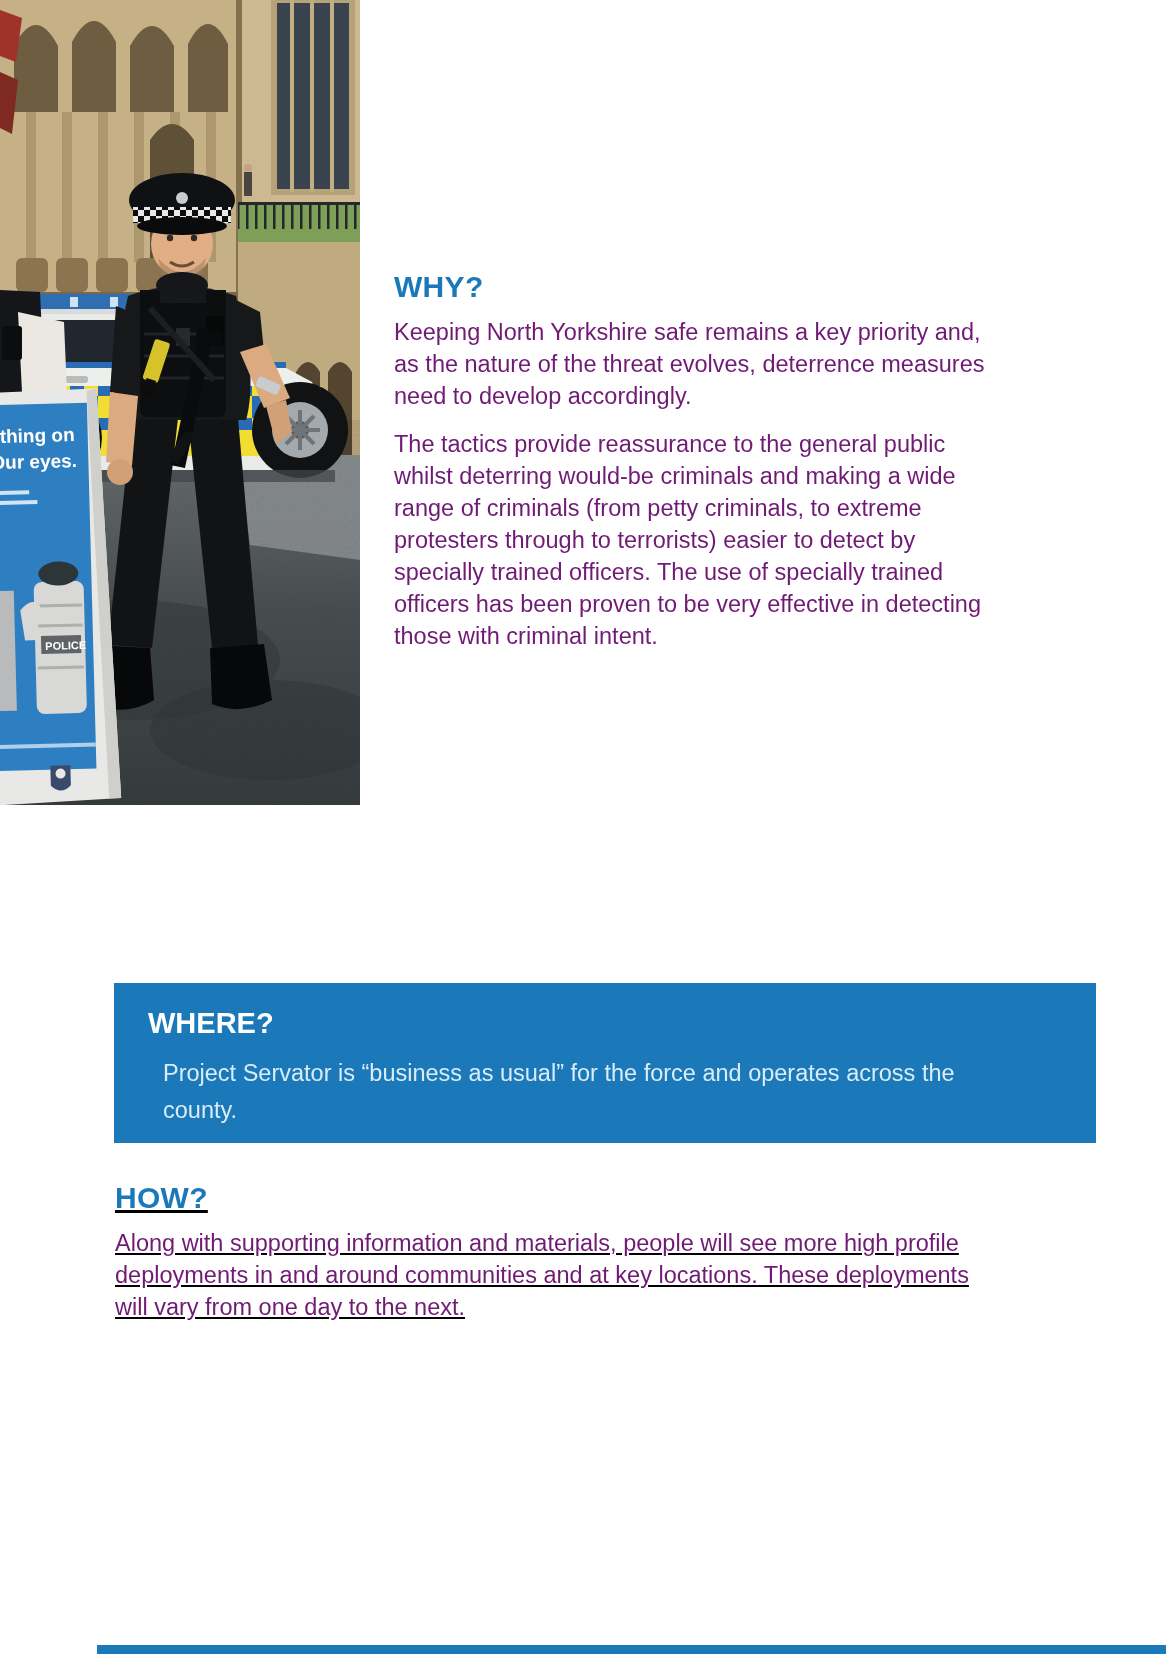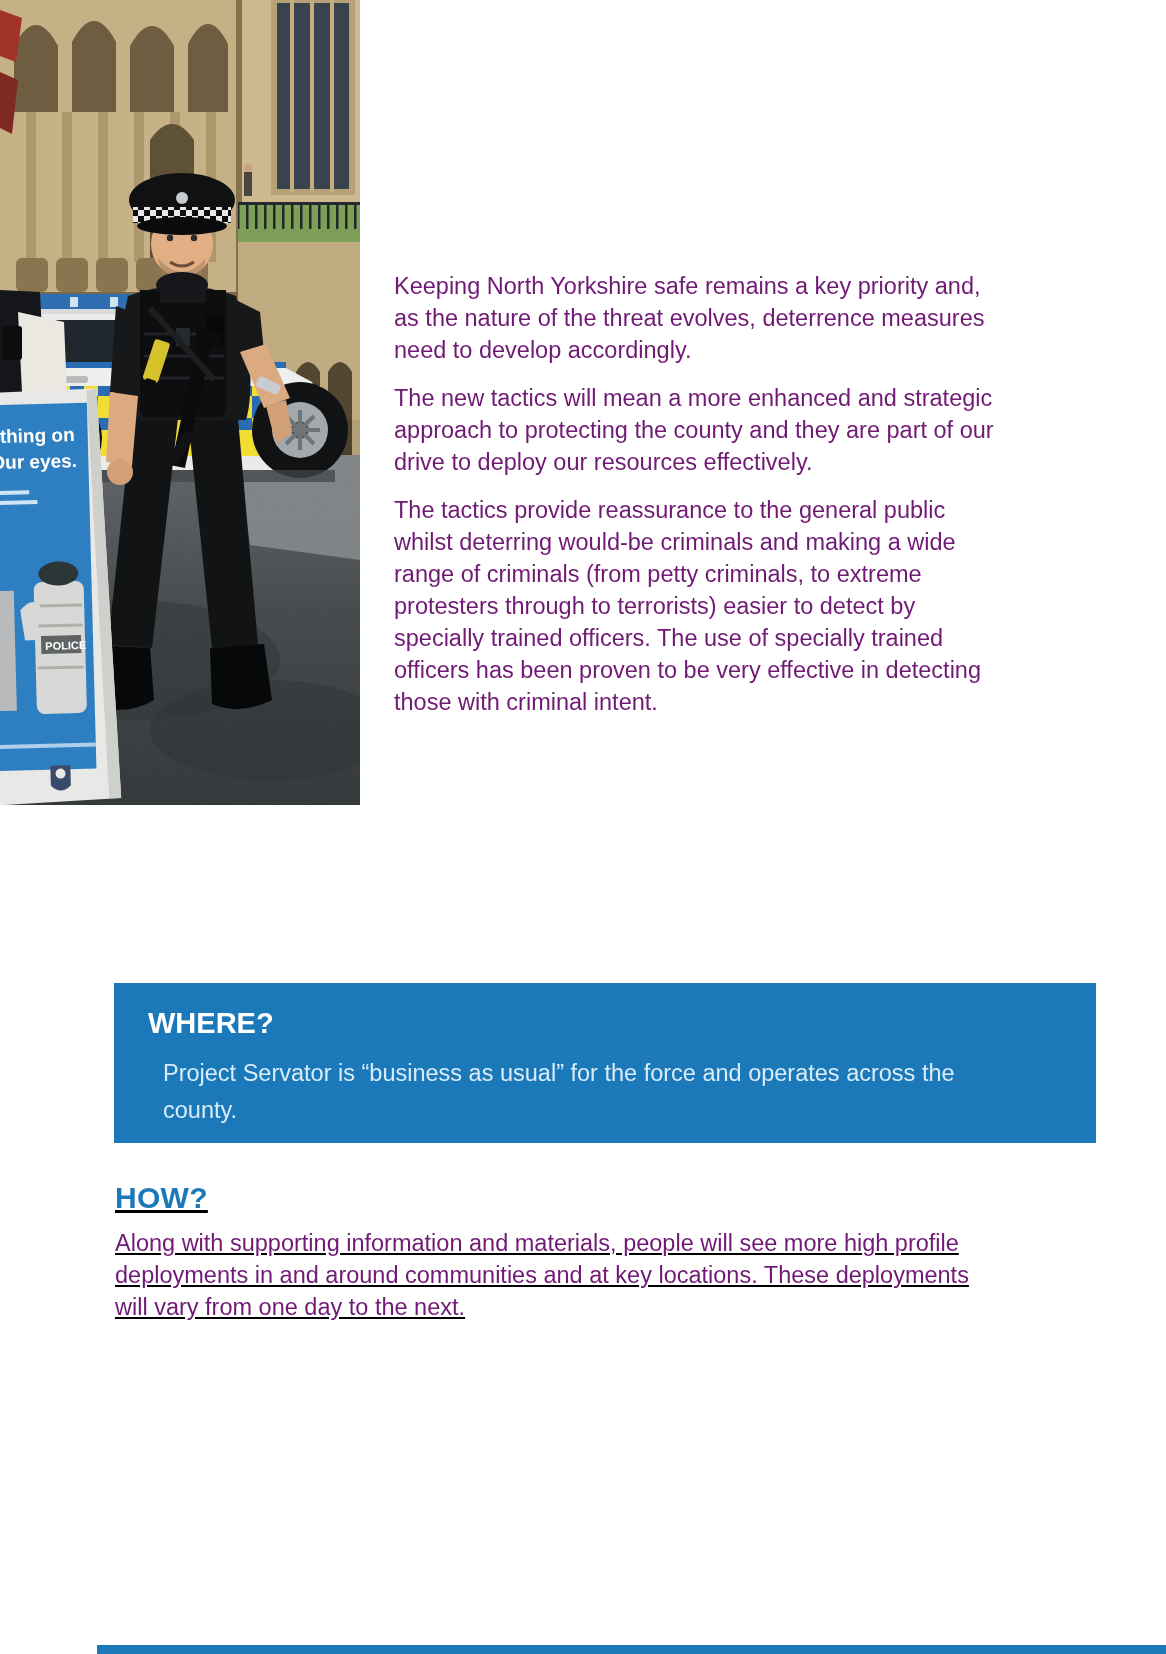--- a/index.html
+++ b/index.html
@@ -255,22 +255,22 @@
 
         <g>
           <path d="M46,766 L66,766 L66,786 Q56,796 46,786 Z" fill="#3a4a6b"></path>
           <circle cx="56" cy="774" r="5" fill="#e8e8e6"></circle>
         </g>
       </g>
     </svg>
   </div>
 
   <section class="why">
+    <h2 class="sec">WHY?</h2>
     <p class="body">Keeping North Yorkshire safe remains a key priority and, as the nature of the threat evolves, deterrence measures need to develop accordingly.</p>
-    <p class="body">The new tactics will mean a more enhanced and strategic approach to protecting the county and they are part of our drive to deploy our resources effectively.</p>
     <p class="body">The tactics provide reassurance to the general public whilst deterring would-be criminals and making a wide range of criminals (from petty criminals, to extreme protesters through to terrorists) easier to detect by specially trained officers. The use of specially trained officers has been proven to be very effective in detecting those with criminal intent.</p>
   </section>
 
   <section class="where">
     <h2>WHERE?</h2>
     <p>Project Servator is “business as usual” for the force and operates across the county.</p>
   </section>
 
   <section class="how">
     <h2 class="sec">HOW?</h2>

